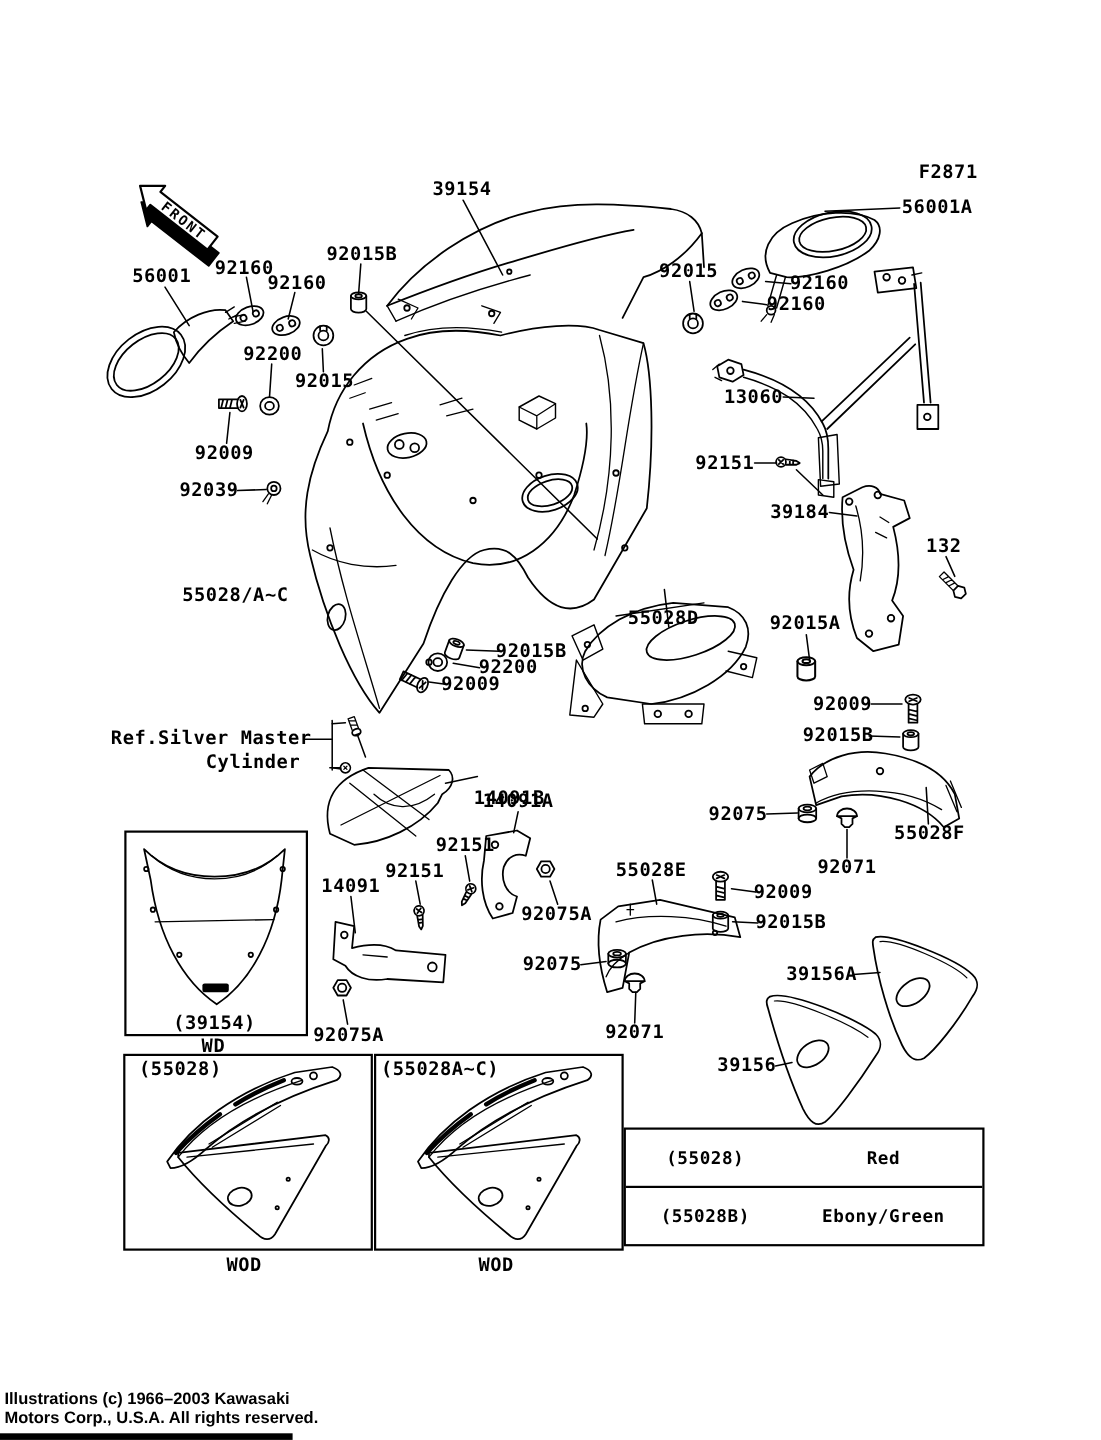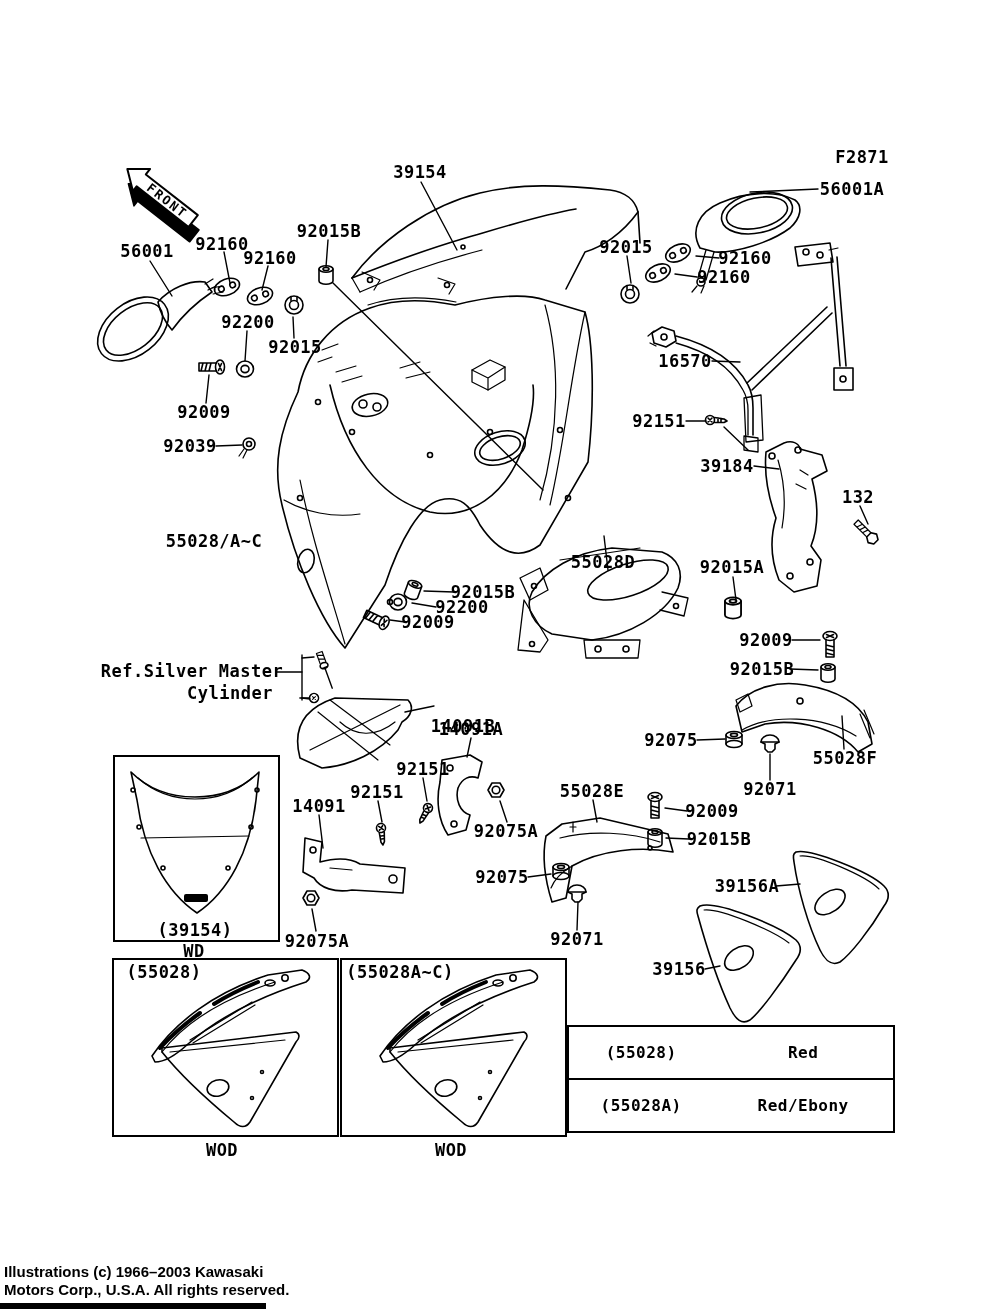--- a/index.html
+++ b/index.html
@@ -423,21 +423,21 @@
       <div class="part-label" style="left: 852px; top: 189px;">56001A</div>
       <div class="part-label" style="left: 147px; top: 251px; text-align: center;">56001</div>
       <div class="part-label" style="left: 222px; top: 244px;">92160</div>
       <div class="part-label" style="left: 270px; top: 258px;">92160</div>
       <div class="part-label" style="left: 329px; top: 231px;">92015B</div>
       <div class="part-label" style="left: 626px; top: 247px;">92015</div>
       <div class="part-label" style="left: 745px; top: 258px;">92160</div>
       <div class="part-label" style="left: 724px; top: 277px;">92160</div>
       <div class="part-label" style="left: 248px; top: 322px;">92200</div>
       <div class="part-label" style="left: 295px; top: 347px;">92015</div>
-      <div class="part-label" style="left: 685px; top: 361px;">16570</div>
+      <div class="part-label" style="left: 685px; top: 361px;">13060</div>
       <div class="part-label" style="left: 204px; top: 412px;">92009</div>
       <div class="part-label" style="left: 659px; top: 421px;">92151</div>
       <div class="part-label" style="left: 190px; top: 446px;">92039</div>
       <div class="part-label" style="left: 727px; top: 466px;">39184</div>
       <div class="part-label" style="left: 858px; top: 497px;">132</div>
       <div class="part-label" style="left: 603px; top: 526px; margin-top: 36px;">55028D</div>
       <div class="part-label" style="left: 214px; top: 541px;">55028/A~C</div>
       <div class="part-label" style="left: 732px; top: 567px;">92015A</div>
       <div class="part-label" style="left: 483px; top: 592px;">92015B</div>
       <div class="part-label" style="left: 462px; top: 607px;">92200</div>
@@ -470,22 +470,22 @@
       <div class="part-label" style="left: 222px; top: 1150px;">WOD</div>
       <div class="part-label" style="left: 451px; top: 1150px;">WOD</div>
     </div>
 
   <div class="color-table">
     <div class="trow">
       <div class="tcell c1">(55028)</div>
       <div class="tcell c2">Red</div>
     </div>
     <div class="trow">
-      <div class="tcell c1">(55028A)</div>
-      <div class="tcell c2">Red/Ebony</div>
+      <div class="tcell c1">(55028B)</div>
+      <div class="tcell c2">Ebony/Green</div>
     </div>
   </div>
 
   <div class="footer">
     <div>Illustrations (c) 1966–2003 Kawasaki</div>
     <div>Motors Corp., U.S.A.  All rights reserved.</div>
   </div>
   <div class="bottom-bar"></div>
 
 </div>

